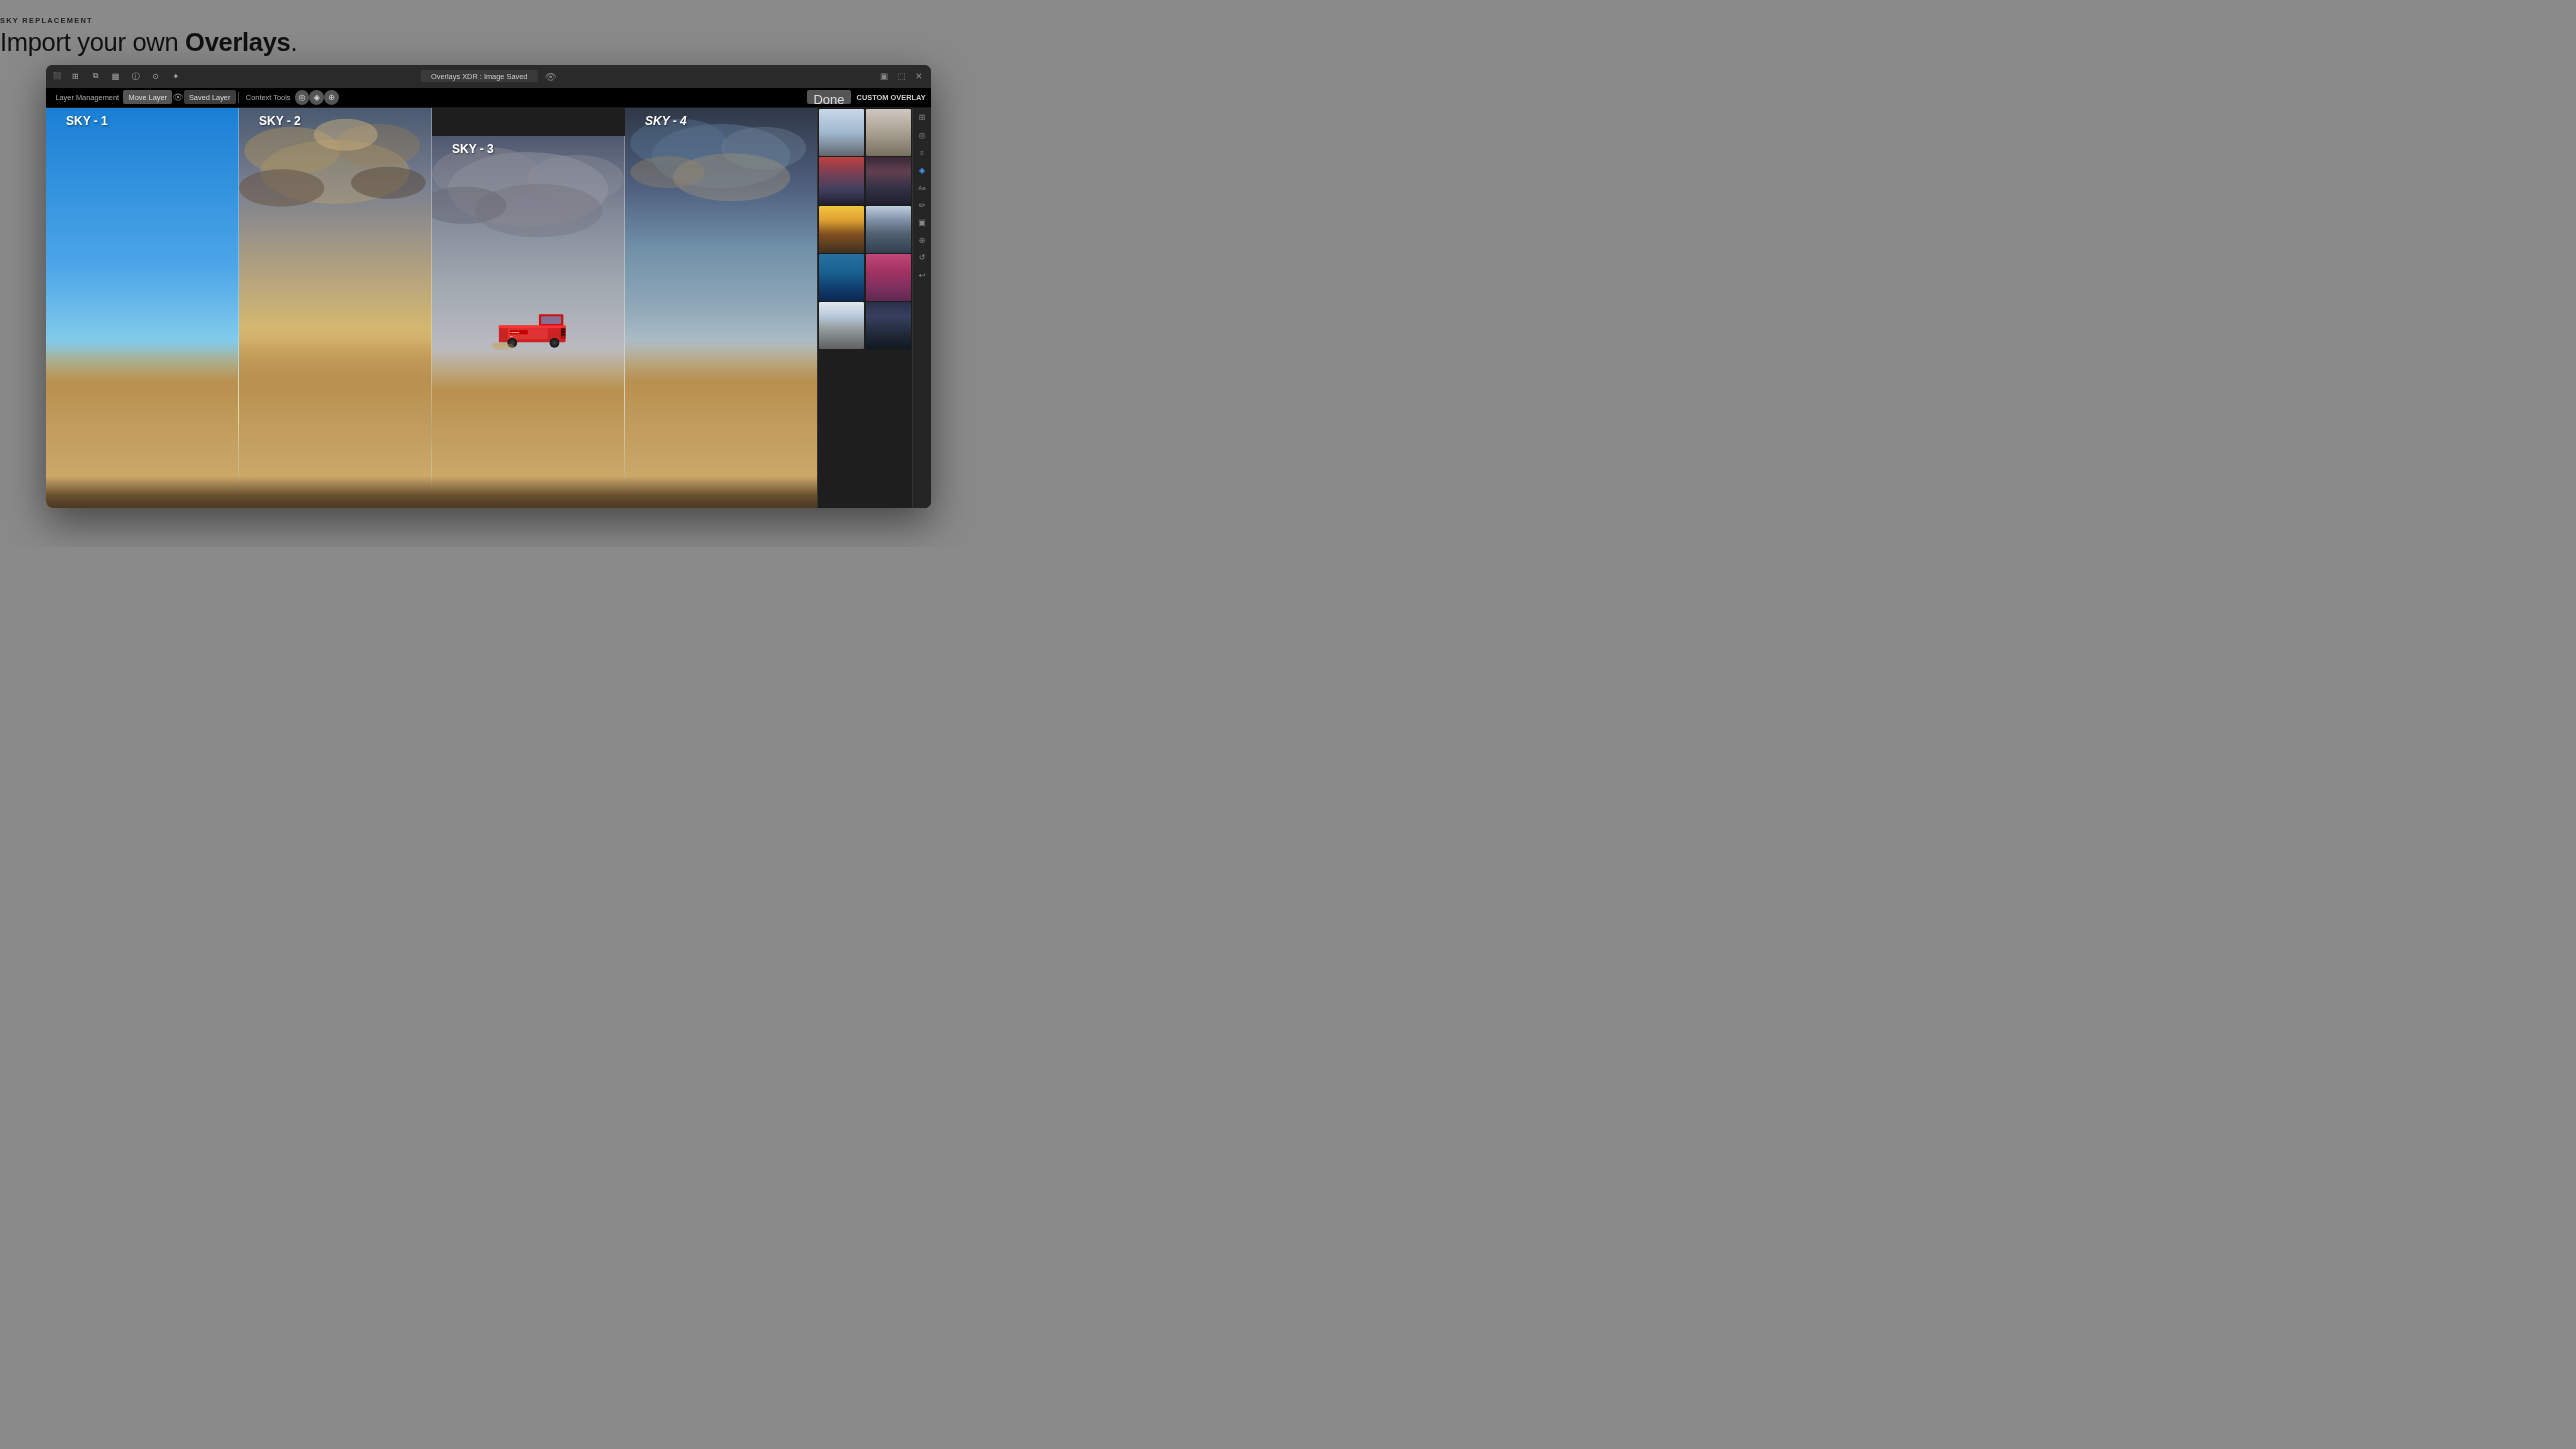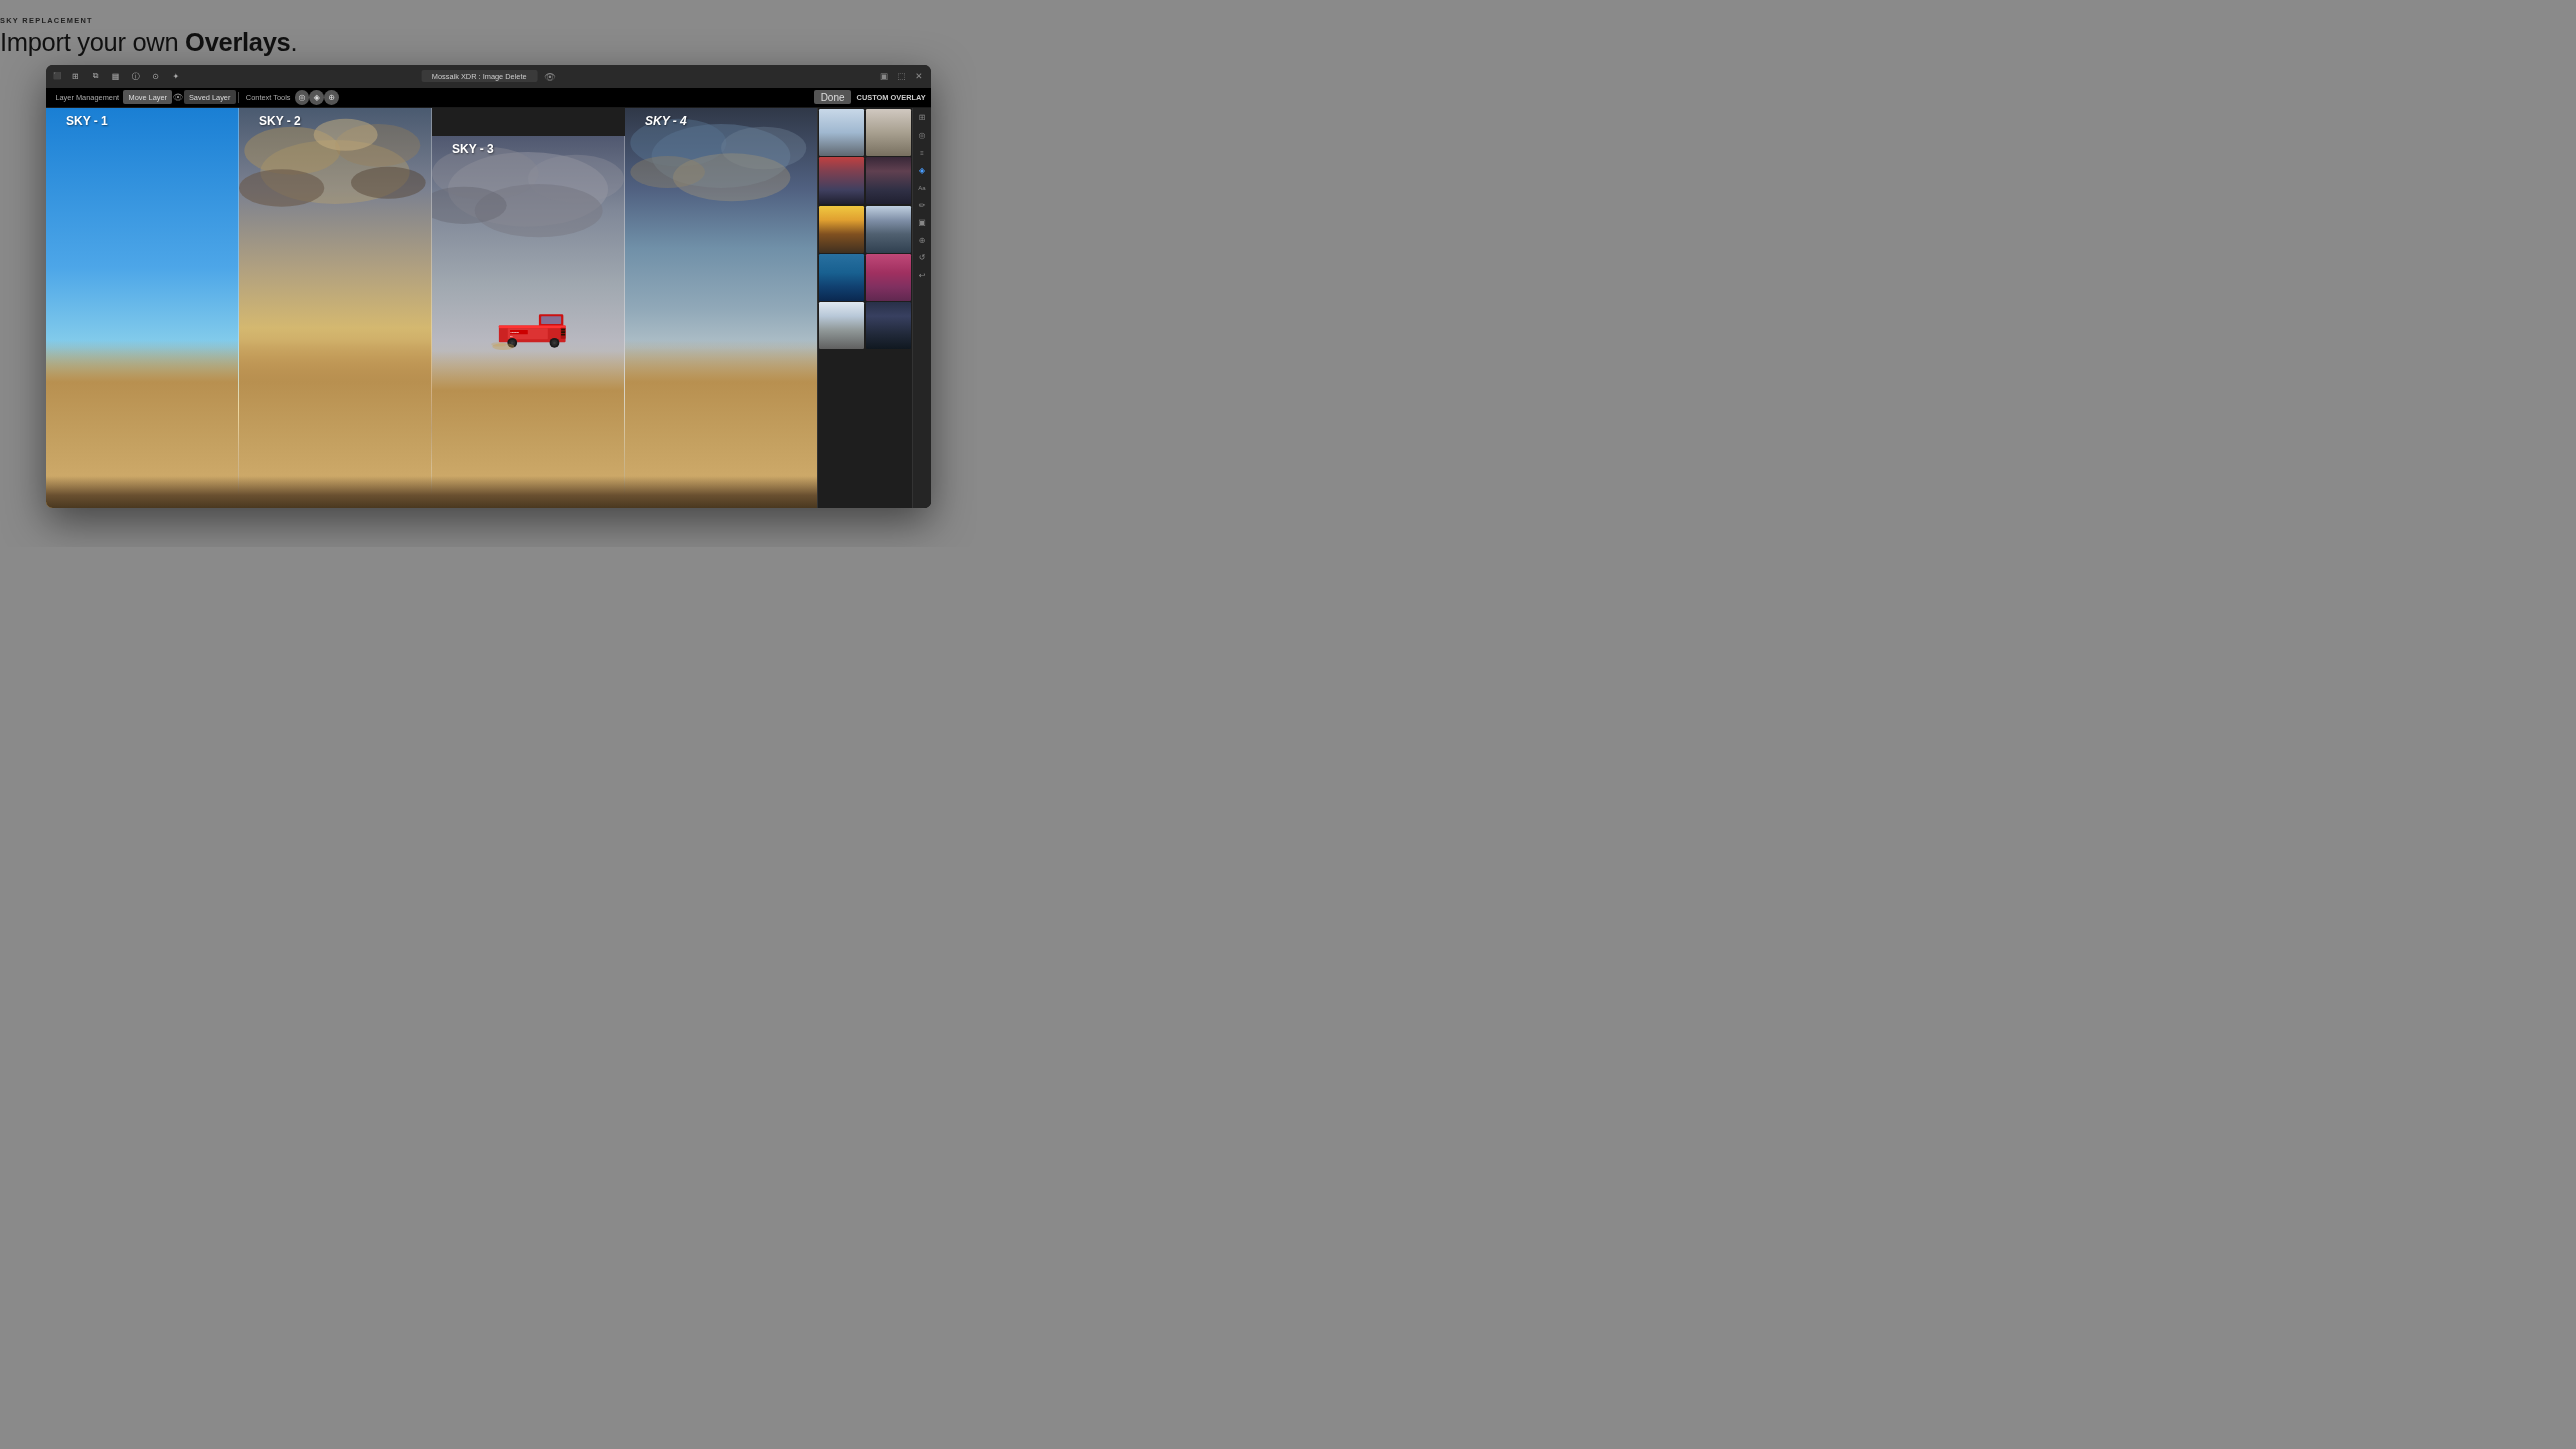--- a/index.html
+++ b/index.html
@@ -174,21 +174,21 @@
       cursor: pointer;
       display: flex;
       align-items: center;
       justify-content: center;
       color: #ddd;
       font-size: 8px;
     }
     .done-btn {
       background: #555;
       color: #ddd;
-      font-size: 10px;
+      font-size: 13px;
       border: none;
       border-radius: 2px;
       padding: 1.3px 6.7px;
       cursor: pointer;
       height: 13.4px;
     }
     .custom-overlay-label {
       font-size: 7.4px;
       color: #ccc;
       font-weight: 600;
@@ -373,21 +373,21 @@
     <div class="title-bar-tools">
       <div class="tb-icon">⊞</div>
       <div class="tb-icon">⧉</div>
       <div class="tb-icon">▦</div>
       <div class="tb-icon">ⓘ</div>
       <div class="tb-icon">⊙</div>
       <div class="tb-icon">✦</div>
     </div>
 
     <div class="title-bar-center">
-      <div class="title-bar-title">Mossaik XDR : Image Delete</div>
+      <div class="title-bar-title">Overlays XDR : Image Saved</div>
       <div class="eye-icon-btn">👁</div>
     </div>
 
     <div class="title-bar-right">
       <div class="tr-icon">▣</div>
       <div class="tr-icon">⬚</div>
       <div class="tr-icon">✕</div>
     </div>
   </div>
 

